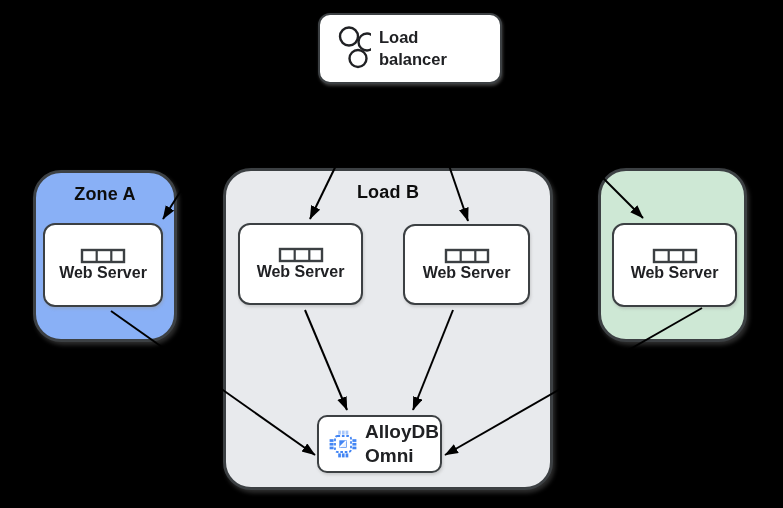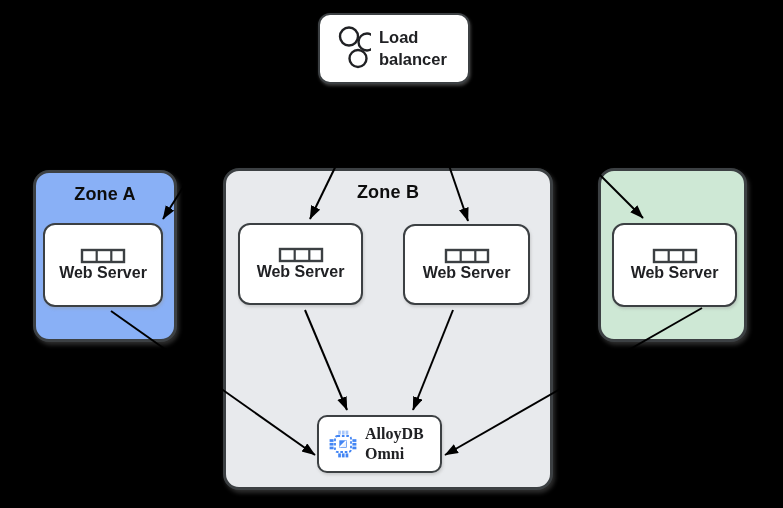--- a/index.html
+++ b/index.html
@@ -5,50 +5,50 @@
   html,body{margin:0;padding:0;background:#000;}
   #stage{
     position:relative;width:783px;height:508px;background:#000;overflow:hidden;
     font-family:"Liberation Sans", sans-serif;
   }
   .box{
     position:absolute;background:#fff;border:2px solid #3c4043;border-radius:12px;
     box-shadow:1px 2px 3px rgba(150,150,150,.38);box-sizing:border-box;
   }
   .zone{
-    position:absolute;border:3px solid #3c4043;border-radius:16px;box-sizing:border-box;
+    position:absolute;border:3px solid #3c4043;border-radius:28px;box-sizing:border-box;
     box-shadow:2px 3px 4px rgba(140,140,140,.32);
   }
   .zone-title{
     display:block;text-align:center;margin-top:11px;font-size:18px;font-weight:bold;
     color:#0d0d0d;letter-spacing:.2px;
   }
   
-  #lb-box{left:318px;top:13px;width:152px;height:71px;display:flex;align-items:center;
+  #lb-box{left:318px;top:13px;width:184px;height:71px;display:flex;align-items:center;
     padding-left:9px;gap:8px;}
   #lb-label{width:84px;font-size:16.5px;font-weight:bold;color:#202124;line-height:1.28;}
   
   #zone-a{left:33px;top:170px;width:144px;height:172px;}
   #zone-b{left:223px;top:168px;width:330px;height:322px;}
   #zone-c{left:598px;top:168px;width:149px;height:174px;}
   
   .ws-box{
     position:absolute;background:#fff;border:2px solid #3c4043;border-radius:12px;
     box-sizing:border-box;box-shadow:1px 2px 3px rgba(150,150,150,.38);
     display:flex;flex-direction:column;align-items:center;justify-content:center;gap:0;
   }
   #ws-a{left:7px;top:50px;width:120px;height:84px;}
   #ws-b1{left:12px;top:52px;width:125px;height:82px;}
   #ws-b2{left:177px;top:53px;width:127px;height:81px;}
   #ws-c{left:11px;top:52px;width:125px;height:84px;}
   .ws-label{font-size:16px;font-weight:bold;color:#202124;}
   
   #db-box{left:91px;top:244px;width:125px;height:58px;border-radius:10px;display:flex;
     align-items:center;padding-left:9px;gap:7px;}
-  #db-label{width:68px;font-size:16px;font-weight:bold;color:#202124;line-height:1.25;font-family:Liberation Serif, serif;}
+  #db-label{width:68px;font-size:19px;font-weight:bold;color:#202124;line-height:1.25;}
   
   #arrow-layer{position:absolute;left:0;top:0;width:783px;height:508px;z-index:10;
     pointer-events:none;}
   #arrow-layer line{stroke:#000;stroke-width:2;}
 </style>
 </head>
 <body>
 
 <div id="stage">
 
@@ -67,21 +67,21 @@
       <svg width="46" height="16" viewBox="0 0 46 16">
         <rect x="2" y="2" width="42" height="12" fill="#fff" stroke="#3c4043" stroke-width="2.4"></rect>
         <line x1="16.7" y1="2" x2="16.7" y2="14" stroke="#3c4043" stroke-width="2.2"></line>
         <line x1="31.3" y1="2" x2="31.3" y2="14" stroke="#3c4043" stroke-width="2.2"></line>
       </svg>
       <span class="ws-label">Web Server</span>
     </div>
   </div>
 
   <div id="zone-b" class="zone" style="background: rgb(232, 234, 237);">
-    <span class="zone-title">Zone B</span>
+    <span class="zone-title">Load B</span>
     <div id="ws-b1" class="ws-box">
       <svg width="46" height="16" viewBox="0 0 46 16">
         <rect x="2" y="2" width="42" height="12" fill="#fff" stroke="#3c4043" stroke-width="2.4"></rect>
         <line x1="16.7" y1="2" x2="16.7" y2="14" stroke="#3c4043" stroke-width="2.2"></line>
         <line x1="31.3" y1="2" x2="31.3" y2="14" stroke="#3c4043" stroke-width="2.2"></line>
       </svg>
       <span class="ws-label">Web Server</span>
     </div>
     <div id="ws-b2" class="ws-box">
       <svg width="46" height="16" viewBox="0 0 46 16">

